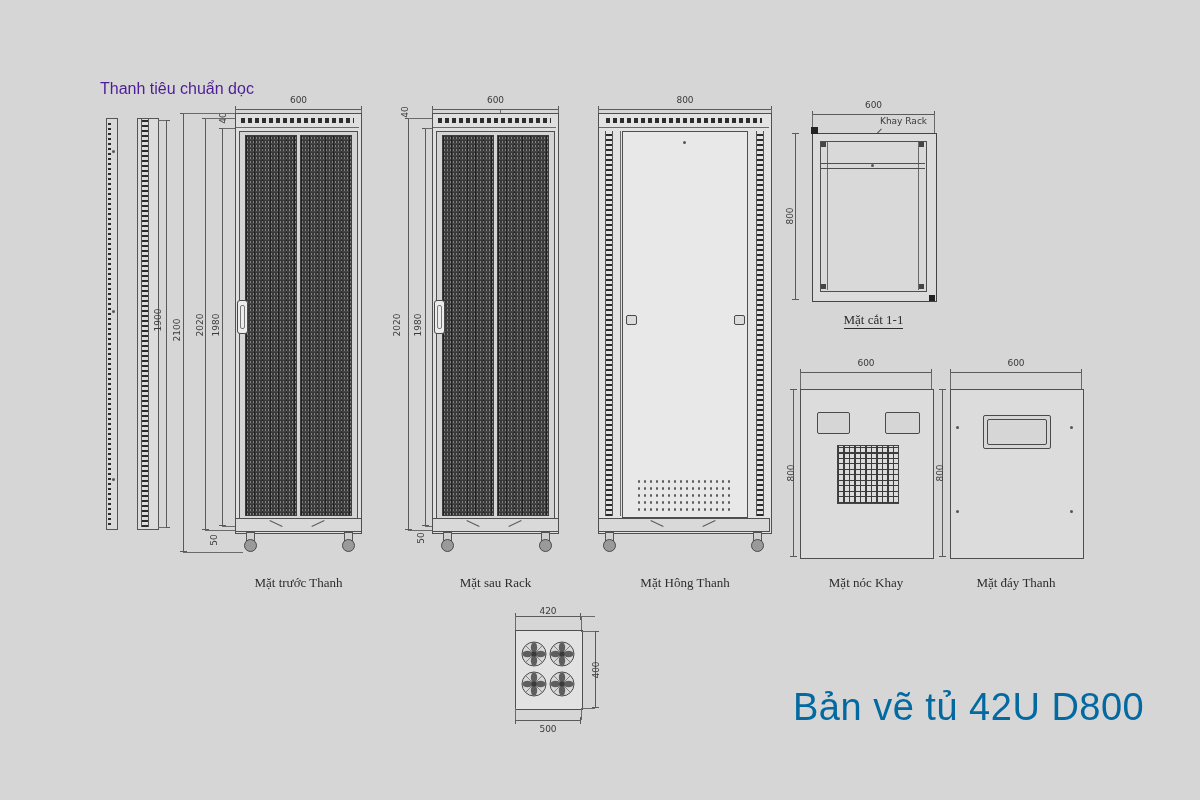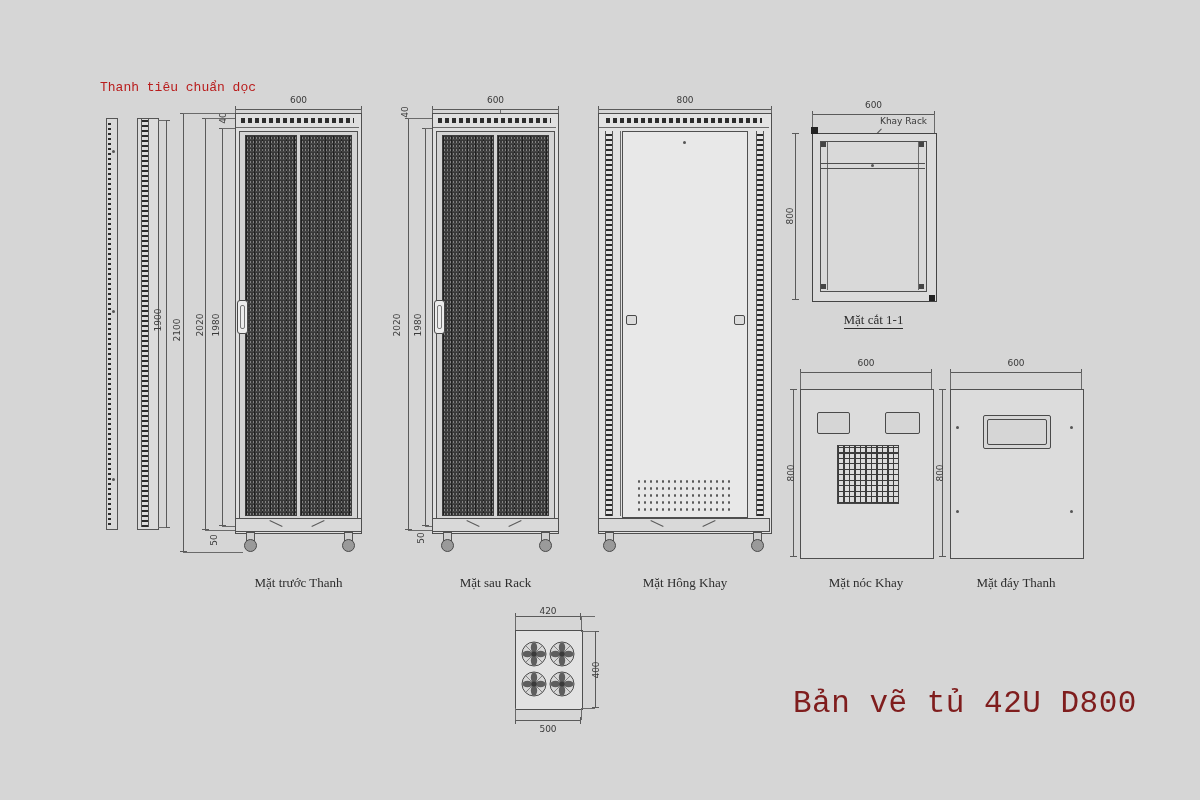--- a/index.html
+++ b/index.html
@@ -40,22 +40,22 @@
   .raildots{background-image:repeating-linear-gradient(0deg,#2b2b2b 0 2px,transparent 2px 5px)}
   .handle{position:absolute;width:9px;height:32px;border:1px solid #4a4a4a;border-radius:3px;background:#ececec}
   .handle::after{content:"";position:absolute;left:2px;top:4px;width:3px;height:22px;border:1px solid #777;border-radius:2px}
   .latch{position:absolute;width:9px;height:8px;border:1px solid #4a4a4a;border-radius:2px;background:#dcdcdc}
   .caster{position:absolute;width:14px;height:20px}
   .caster::before{content:"";position:absolute;left:3px;top:0;width:7px;height:7px;border:1px solid #555;background:#cfcfcf}
   .caster::after{content:"";position:absolute;left:1px;top:7px;width:11px;height:11px;border:1px solid #4a4a4a;border-radius:50%;background:#9a9a9a}
   .brace{position:absolute;width:14px;height:1px;background:#5a5a5a}
   .dot{position:absolute;width:3px;height:3px;border-radius:50%;background:#555}
   .hole{position:absolute;border:1px solid #4a4a4a;background:#d6d6d6;border-radius:2px}
-  .title{position:absolute;font-family:Liberation Mono, monospace;font-size:31px;color:#7f1d1d;letter-spacing:.5px;white-space:nowrap}
-  .raillabel{position:absolute;font-family:Liberation Mono, monospace;font-size:13px;color:#b91c1c;white-space:nowrap}
+  .title{position:absolute;font-family:Liberation Sans, sans-serif;font-size:38px;color:#0369a1;letter-spacing:.5px;white-space:nowrap}
+  .raillabel{position:absolute;font-family:Liberation Sans, sans-serif;font-size:16px;color:#4c1d95;white-space:nowrap}
 </style>
 </head>
 <body>
 
 <div class="canvas">
 
   <div class="raillabel" style="left:100px;top:80px">Thanh tiêu chuẩn dọc</div>
   <div class="abs" style="left:106px;top:118px;width:10px;height:410px;border:1px solid #555;background:#d9d9d9">
     <div class="abs raildots" style="left:1px;top:2px;width:3px;height:404px"></div>
   </div>
@@ -155,21 +155,21 @@
     <div class="abs" style="left:24px;top:36px;width:124px;height:385px;border:1px solid #4f4f4f;background:#e8e8e8"></div>
     <div class="dot" style="left:85px;top:46px"></div>
     <div class="latch" style="left:28px;top:220px"></div>
     <div class="latch" style="left:136px;top:220px"></div>
     <div class="dotvent" style="left:38px;top:383px;width:97px;height:36px"></div>
     <div class="band" style="left:0;top:423px;width:170px;height:12px"></div>
     <div class="brace" style="left:52px;top:428px;transform:rotate(25deg)"></div>
     <div class="brace" style="left:104px;top:428px;transform:rotate(-25deg)"></div>
     <div class="caster" style="left:4px;top:437px"></div>
     <div class="caster" style="left:152px;top:437px"></div>
-    <div class="viewlabel tc" style="left:0;top:480px;width:174px">Mặt Hông Khay</div>
+    <div class="viewlabel tc" style="left:0;top:480px;width:174px">Mặt Hông Thanh</div>
   </div>
 
   <div class="abs" style="left:785px;top:100px;width:165px;height:240px">
     <div class="dimtext tc" style="left:27px;top:0;width:123px">600</div>
     <div class="dimh" style="left:27px;top:14px;width:123px"></div>
     <div class="vline" style="left:27px;top:14px;height:19px"></div>
     <div class="vline" style="left:149px;top:14px;height:19px"></div>
     <div class="dimtext" style="left:95px;top:16px">Khay Rack</div>
     <div class="abs" style="left:60px;top:66px;width:52px;height:1px;background:#555;transform:rotate(-46deg);transform-origin:0 0"></div>
     <div class="dimv" style="left:10px;top:33px;height:167px"></div>

